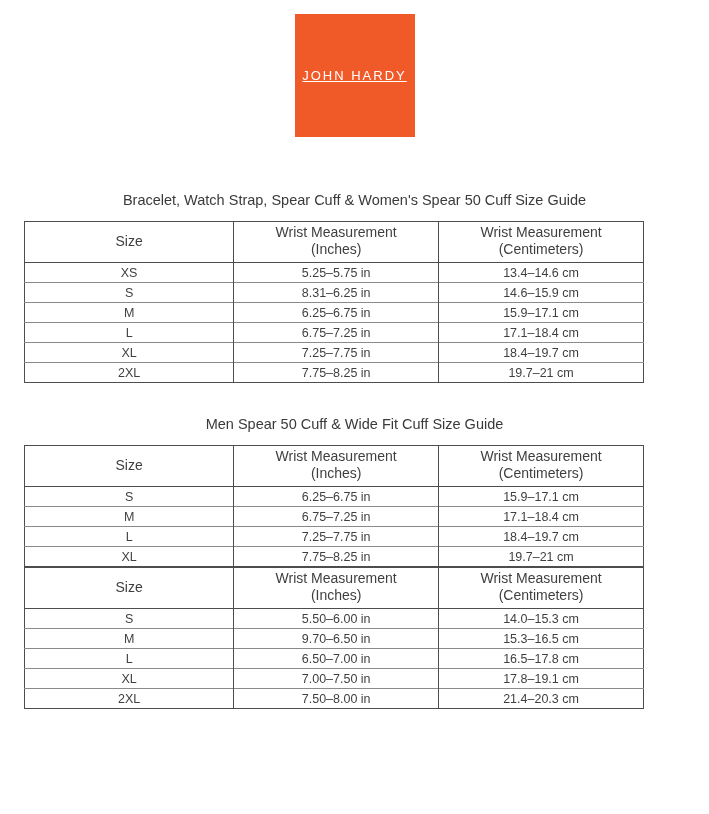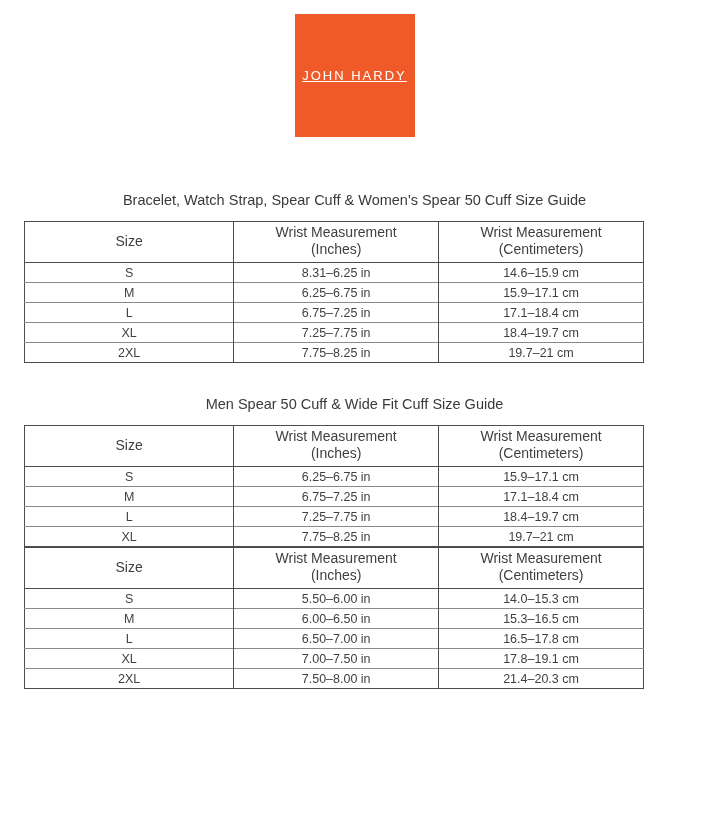--- a/index.html
+++ b/index.html
@@ -95,20 +95,25 @@
     <table class="size-table">
       <thead>
           <tr>
             <th>Size</th>
             <th>Wrist Measurement<br>(Inches)</th>
             <th>Wrist Measurement<br>(Centimeters)</th>
           </tr>
         </thead>
       <tbody>
           <tr>
+            <td>XS</td>
+            <td>5.25–5.75 in</td>
+            <td>13.4–14.6 cm</td>
+          </tr>
+          <tr>
             <td>S</td>
             <td>8.31–6.25 in</td>
             <td>14.6–15.9 cm</td>
           </tr>
           <tr>
             <td>M</td>
             <td>6.25–6.75 in</td>
             <td>15.9–17.1 cm</td>
           </tr>
           <tr>
@@ -175,21 +180,21 @@
           </tr>
         </thead>
       <tbody>
           <tr>
             <td>S</td>
             <td>5.50–6.00 in</td>
             <td>14.0–15.3 cm</td>
           </tr>
           <tr>
             <td>M</td>
-            <td>6.00–6.50 in</td>
+            <td>9.70–6.50 in</td>
             <td>15.3–16.5 cm</td>
           </tr>
           <tr>
             <td>L</td>
             <td>6.50–7.00 in</td>
             <td>16.5–17.8 cm</td>
           </tr>
           <tr>
             <td>XL</td>
             <td>7.00–7.50 in</td>

